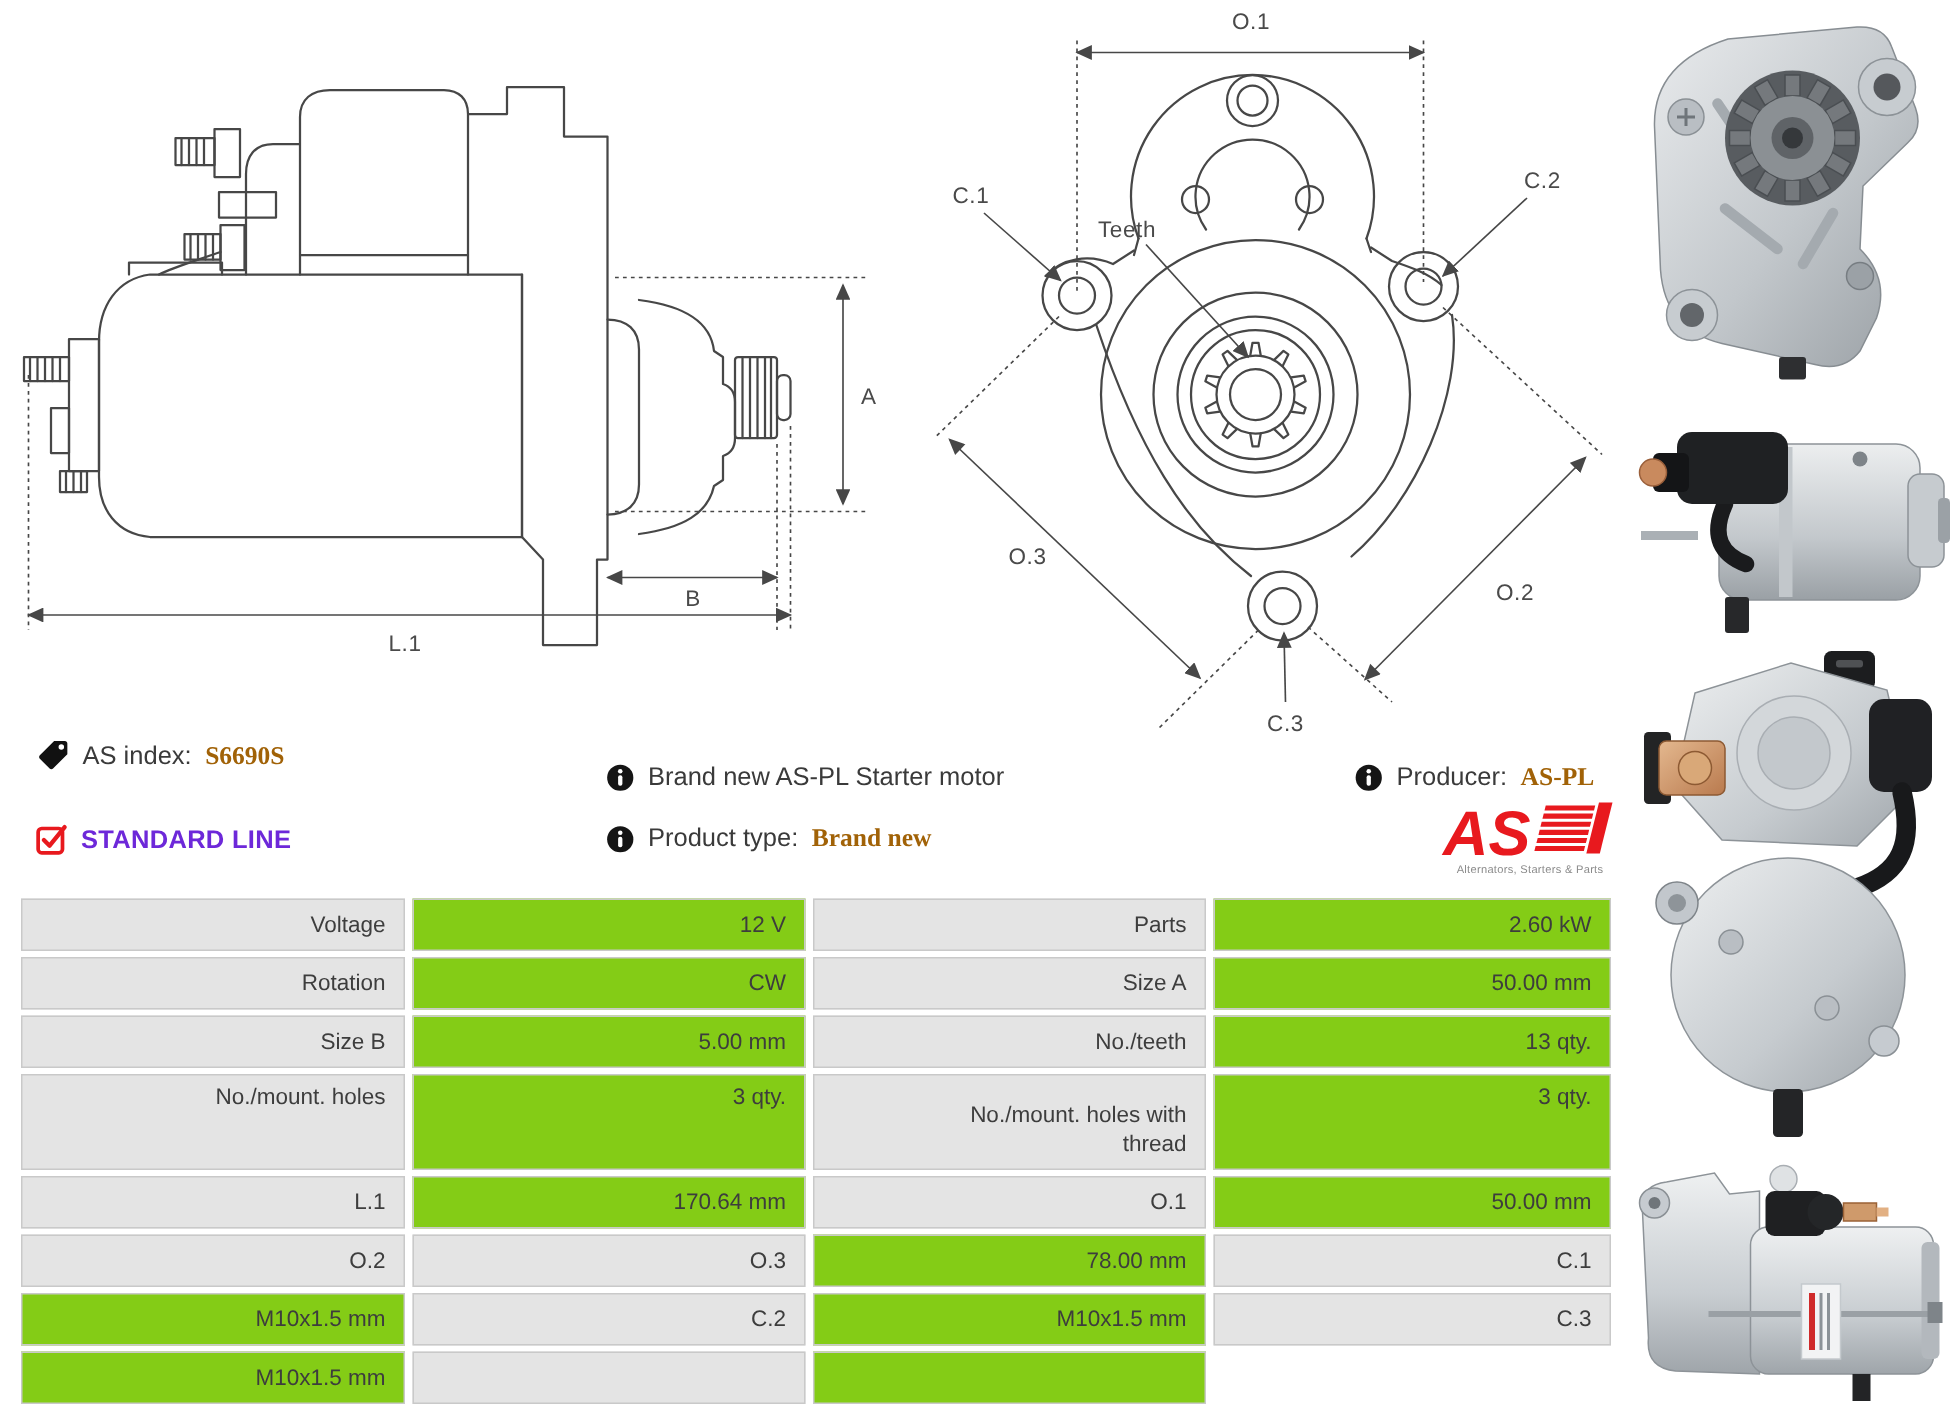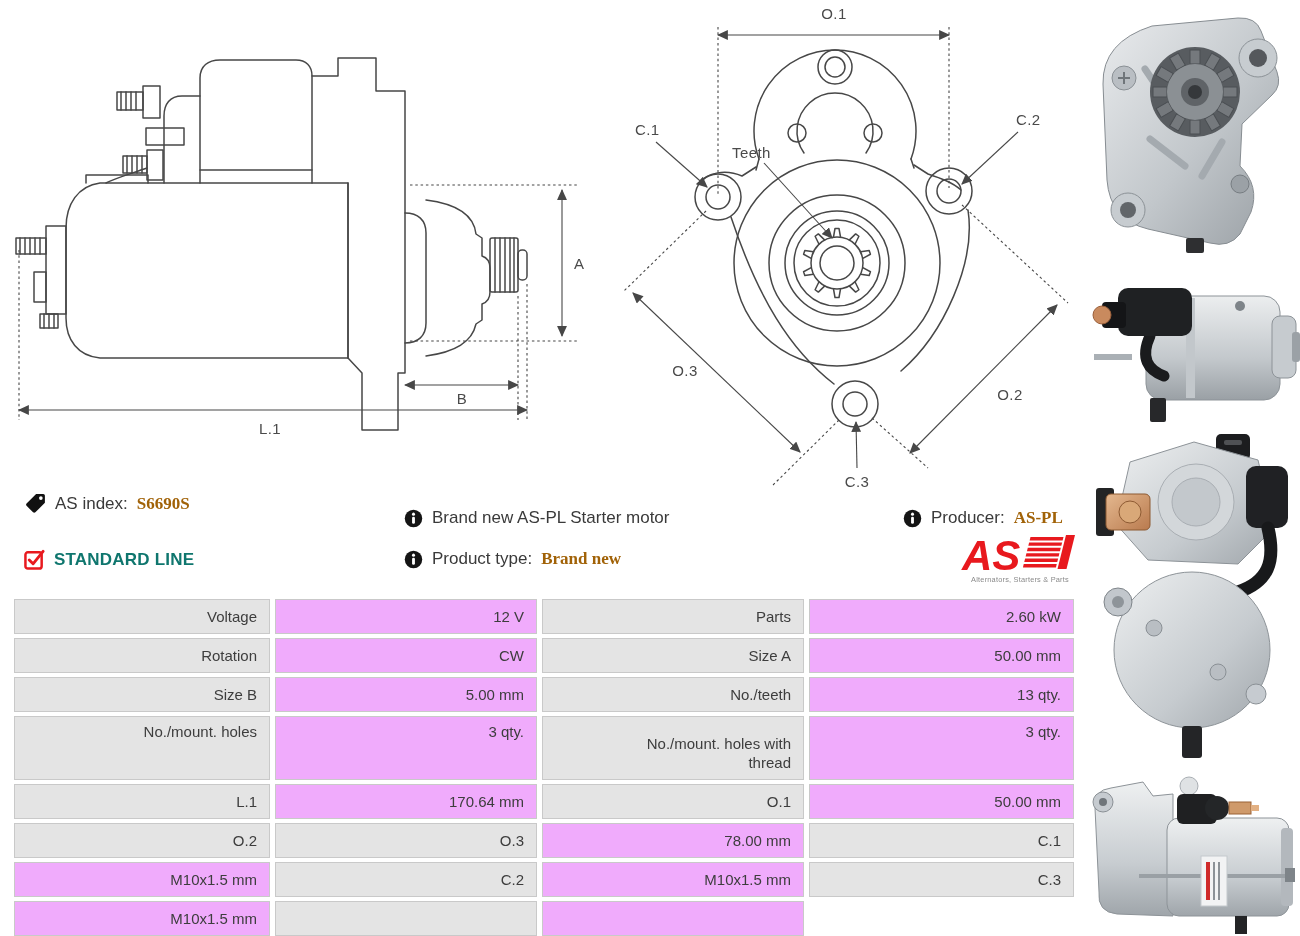--- a/index.html
+++ b/index.html
@@ -13,31 +13,31 @@
   .dim-label{font-size:15px;fill:#4a4a4a;letter-spacing:.4px;}
 
   
   .photo{position:absolute;display:block;}
   .photo svg{width:100%;height:100%;display:block;}
 
   
   .info-item{position:absolute;display:flex;align-items:center;gap:9px;
              font-size:17px;color:#3a3a3a;white-space:nowrap;}
   .info-item b{font-weight:700;color:#a16207;font-family:Liberation Serif, serif;}
-  .std-line{color:#0f766e;font-weight:700;letter-spacing:.2px;}
+  .std-line{color:#6d28d9;font-weight:700;letter-spacing:.2px;}
   .icon{flex:0 0 auto;display:block;}
 
   
   .logo{position:absolute;left:960px;top:531px;width:118px;height:56px;}
 
   
   .spec-table{position:absolute;left:14px;top:599px;width:1060px;
               display:grid;grid-template-columns:256px 262px 262px 265px;
               column-gap:5px;row-gap:4px;border-bottom:3px solid #c4c4c4;padding-bottom:4px;}
-  .cell{border:1px solid #c9c9c9;background:#f0abfc;display:flex;justify-content:flex-end;
+  .cell{border:1px solid #c9c9c9;background:#84cc16;display:flex;justify-content:flex-end;
         align-items:center;text-align:right;padding:0 12px;font-size:15px;color:#3d3d3d;
         min-height:33px;line-height:19px;}
   .cell.lbl{background:#e4e4e4;}
   .cell.top{align-items:flex-start;padding-top:5px;padding-bottom:7px;min-height:40px;}
   .wrap-limit{display:inline-block;max-width:172px;margin-top:12px;}
 </style>
 </head>
 <body>
 
 <div class="canvas">

